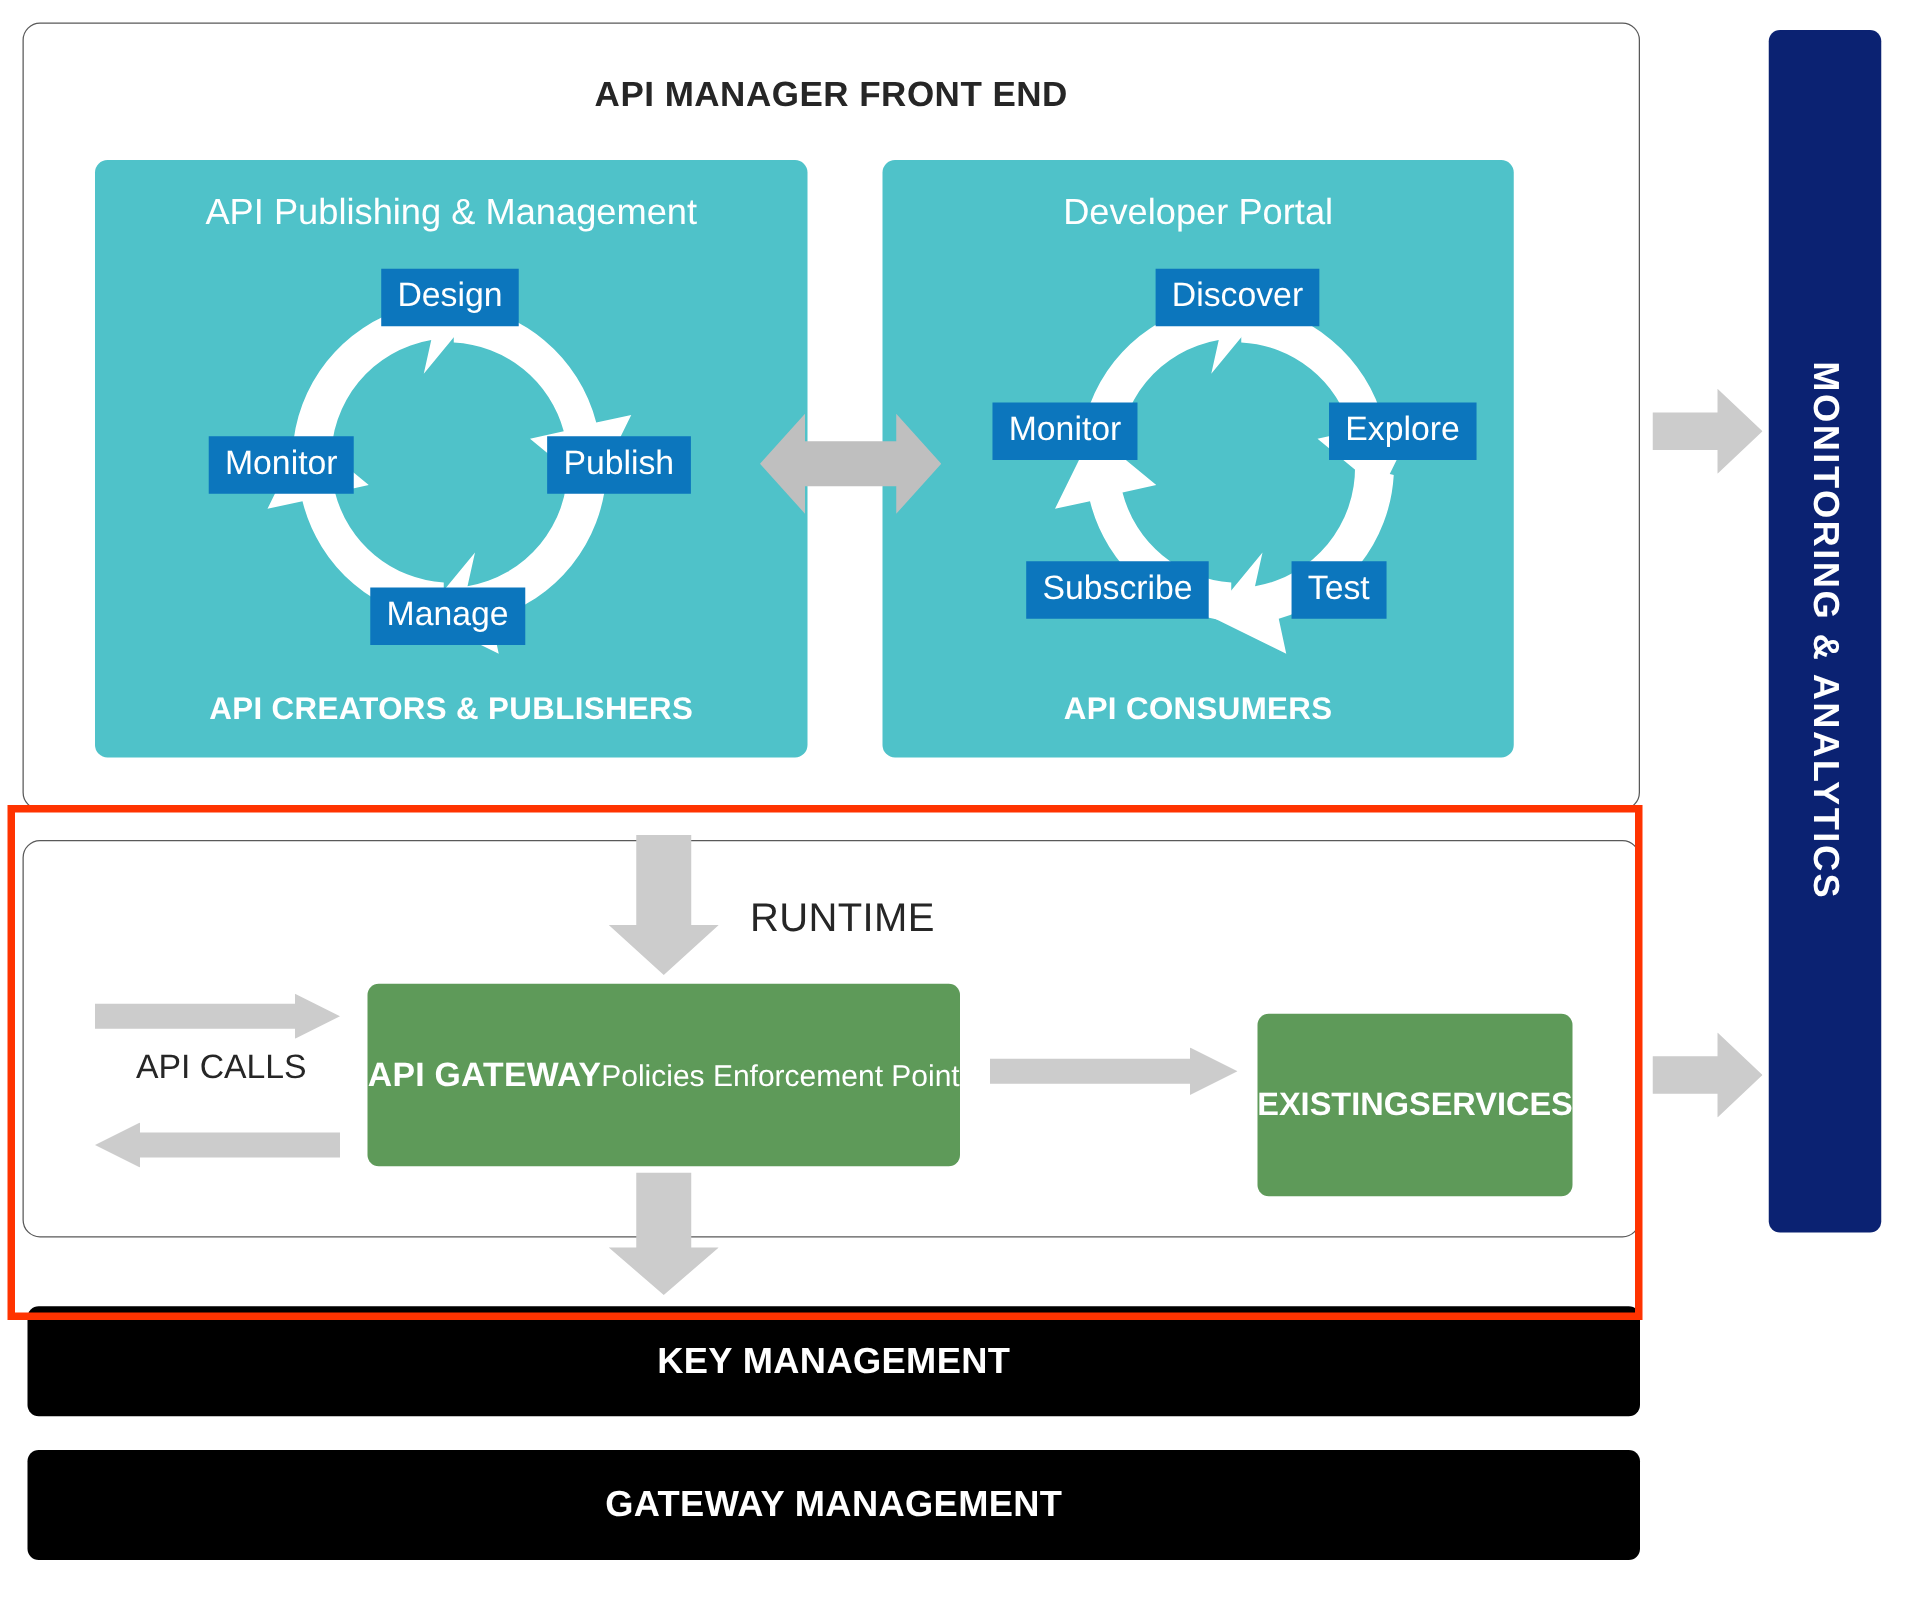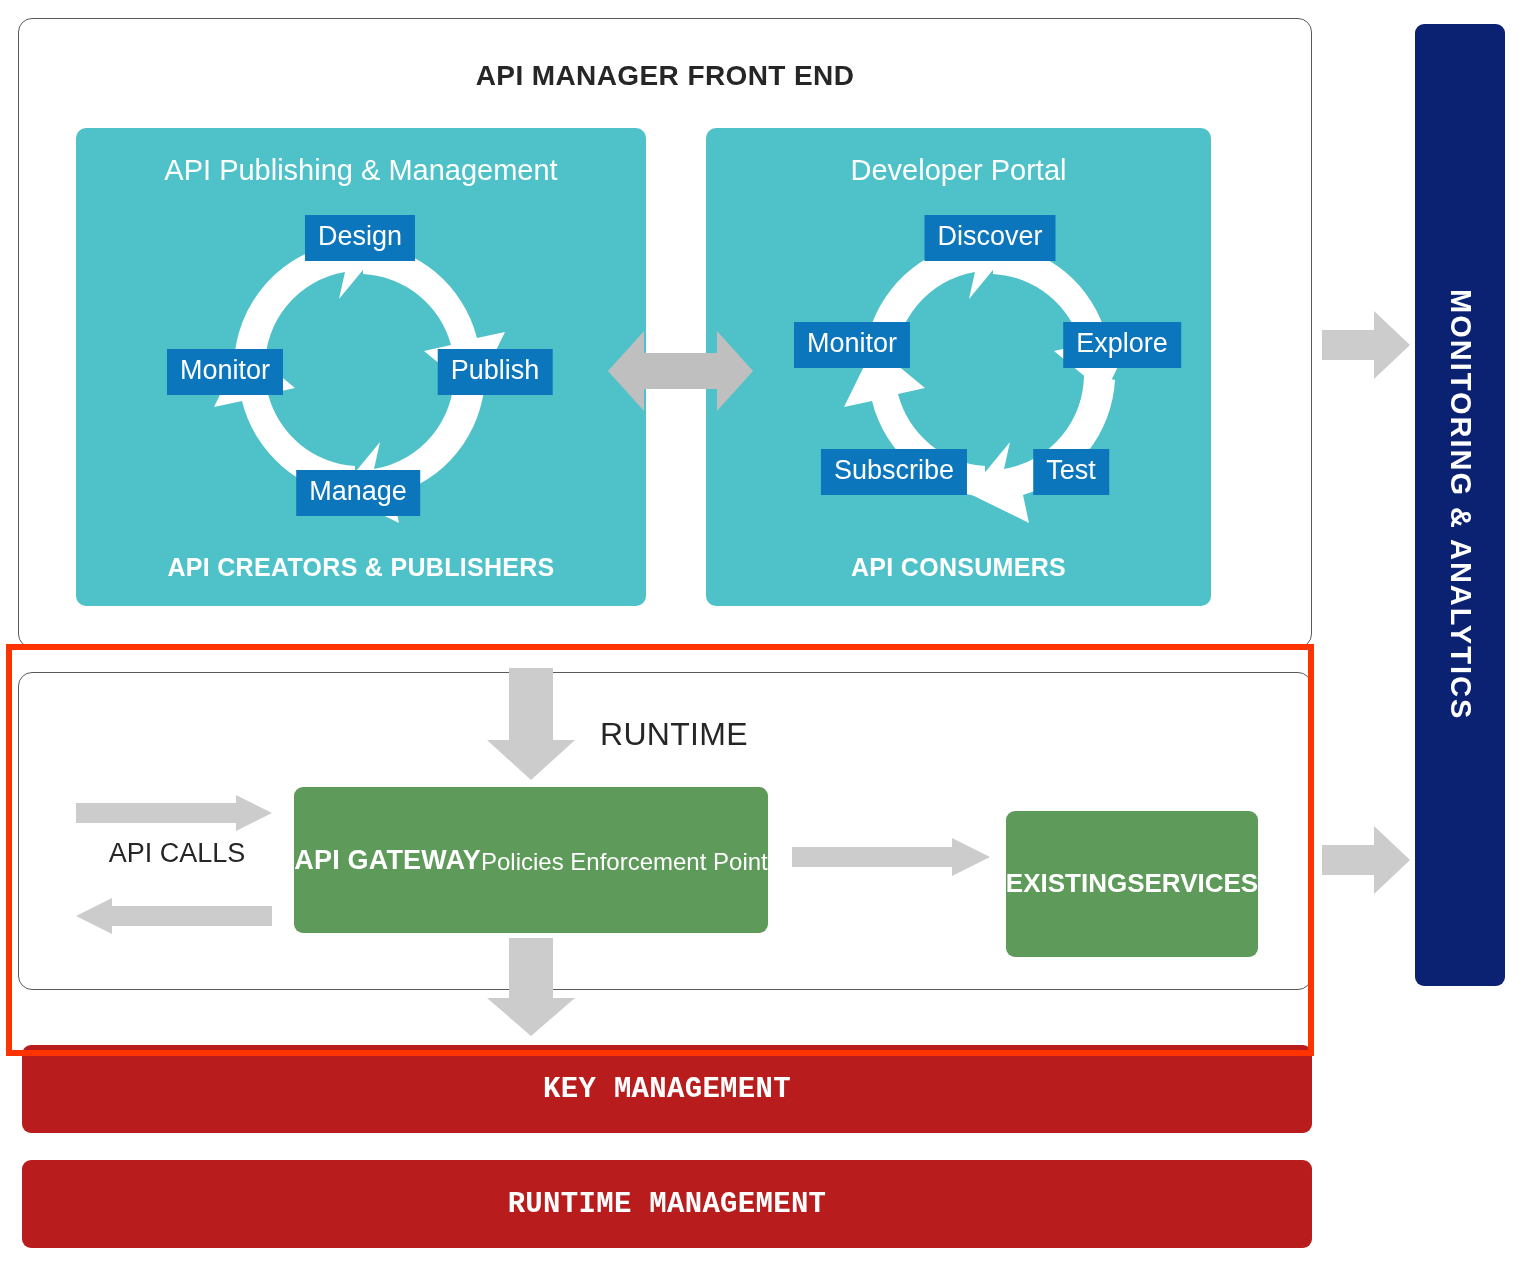--- a/index.html
+++ b/index.html
@@ -92,23 +92,23 @@
   #arrow-in{left:76px;top:795px;width:196px;height:36px;}
   #arrow-out{left:76px;top:898px;width:196px;height:36px;}
   #arrow-gw-es{left:792px;top:838px;width:198px;height:38px;}
   #arrow-down-top{left:487px;top:668px;width:88px;height:112px;}
   #arrow-down-bottom{left:487px;top:938px;width:88px;height:98px;}
   #arrow-to-mon-top{left:1322px;top:311px;width:88px;height:68px;}
   #arrow-to-mon-bottom{left:1322px;top:826px;width:88px;height:68px;}
 
   
   .navy-bar{
-    position:absolute;background:#b91c1c;border-radius:9px;color:#ffffff;
+    position:absolute;background:#000000;border-radius:9px;color:#ffffff;
     display:flex;align-items:center;justify-content:center;
-    font-size:29px;font-weight:bold;letter-spacing:.3px;font-family:Liberation Mono, monospace;
+    font-size:29px;font-weight:bold;letter-spacing:.3px;
   }
   #key-management{left:22px;top:1045px;width:1290px;height:88px;}
   #traffic-management{left:22px;top:1160px;width:1290px;height:88px;}
 
   #monitoring-bar{
     position:absolute;left:1415px;top:24px;width:90px;height:962px;
     background:#0B2272;border-radius:9px;color:#ffffff;
     display:flex;align-items:center;justify-content:center;
   }
   #monitoring-bar .vtext{
@@ -242,21 +242,21 @@
       <polygon points="0,19 52,19 52,0 88,34 52,68 52,49 0,49" fill="#CCCCCC"></polygon>
     </svg>
   </div>
   <div class="gray-arrow" id="arrow-to-mon-bottom">
     <svg width="88" height="68" viewBox="0 0 88 68">
       <polygon points="0,19 52,19 52,0 88,34 52,68 52,49 0,49" fill="#CCCCCC"></polygon>
     </svg>
   </div>
 
   <div class="navy-bar" id="key-management">KEY MANAGEMENT</div>
-  <div class="navy-bar" id="traffic-management">RUNTIME MANAGEMENT</div>
+  <div class="navy-bar" id="traffic-management">GATEWAY MANAGEMENT</div>
 
   <div id="monitoring-bar">
     <span class="vtext">MONITORING &amp; ANALYTICS</span>
   </div>
 
   <div id="runtime-highlight"></div>
 
 </div>
 
 </body></html>

